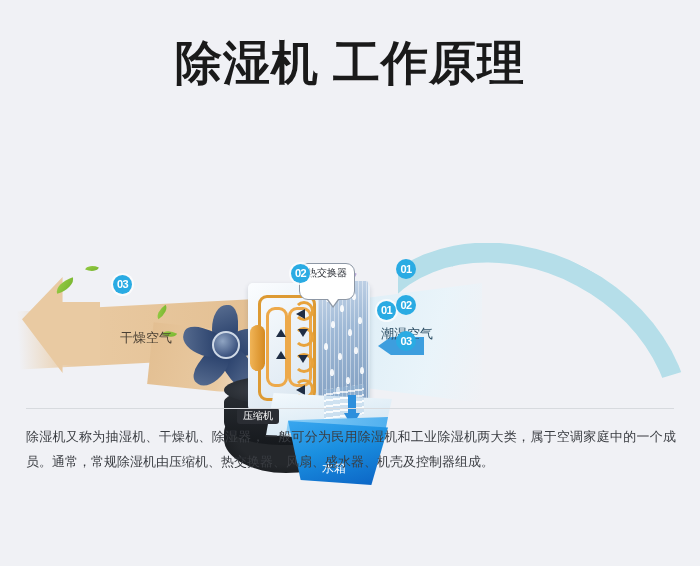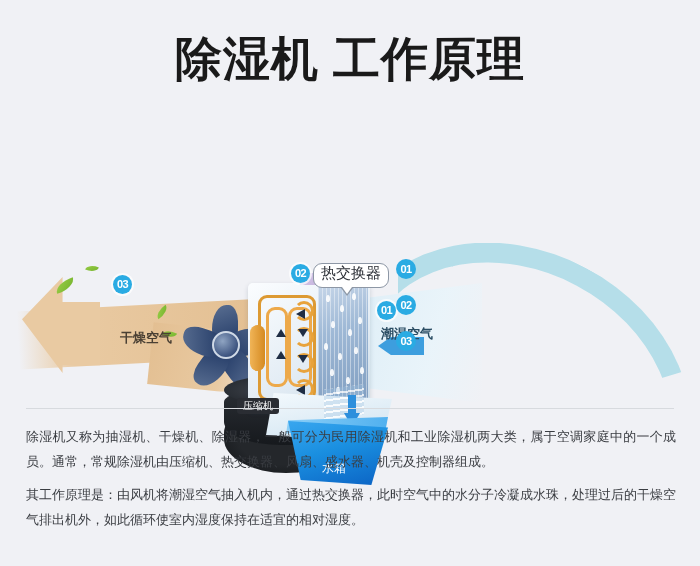--- a/index.html
+++ b/index.html
@@ -12,21 +12,20 @@
   .page{position:relative;width:700px;height:566px;}
 
   
   .title{
     position:absolute;left:0;top:34px;width:700px;
     text-align:center;
     font-size:47px;line-height:58px;
     font-weight:bold;color:#1a1a1a;
     letter-spacing:1px;
     white-space:nowrap;
-    font-family:Liberation Mono, monospace;
   }
   .title .t1{margin-right:14px;}
 
   
   .stage{position:absolute;left:0;top:115px;width:700px;height:290px;}
 
   
   .swoosh{
     position:absolute;left:398px;top:128px;width:300px;height:140px;
     overflow:hidden;pointer-events:none;
@@ -204,49 +203,49 @@
     border-top:14px solid #2d8fdc;
   }
   .vent{
     position:absolute;left:92px;top:112px;width:40px;height:30px;
     background:repeating-linear-gradient(0deg,rgba(255,255,255,.75) 0 2px,rgba(160,195,225,.35) 2px 6px);
     transform:skewY(-8deg);
   }
 
   
   .callout{
-    position:absolute;left:313px;top:148px;
-    padding:2px 7px 7px;
+    position:absolute;left:299px;top:148px;
+    padding:2px 7px 19px;
     background:#ffffff;border:1px solid #8d97a5;border-radius:9px;
-    font-size:15px;color:#2b2f36;white-space:nowrap;line-height:14px;
+    font-size:10px;color:#2b2f36;white-space:nowrap;line-height:14px;
   }
   .callout:after{
     content:"";position:absolute;left:28px;bottom:-7px;
     width:0;height:0;border-left:5px solid transparent;
     border-right:5px solid transparent;border-top:7px solid #ffffff;
   }
   .callout:before{
     content:"";position:absolute;left:27px;bottom:-9px;
     width:0;height:0;border-left:6px solid transparent;
     border-right:6px solid transparent;border-top:8px solid #8d97a5;
   }
 
   
   .dlabel{
-    position:absolute;font-size:11px;color:#2a2f36;white-space:nowrap;font-weight:bold;
+    position:absolute;font-size:11px;color:#2a2f36;white-space:nowrap;
   }
   .dry-label{left:120px;top:214px;font-size:13px;color:#4a4034;}
   .humid-label{left:381px;top:210px;font-size:13px;color:#2b4d63;}
 
   .chip{
     position:absolute;padding:2px 6px;border-radius:3px;
     background:#2a2d33;color:#fff;font-size:10px;white-space:nowrap;
     line-height:12px;
   }
-  .chip.comp{left:237px;top:283px;}
+  .chip.comp{left:237px;top:293px;}
   .tank-label{
     position:absolute;left:322px;top:345px;
     font-size:12px;color:#ffffff;white-space:nowrap;font-weight:normal;
   }
 
   
   .badge{
     position:absolute;width:19px;height:19px;border-radius:50%;
     background:#2aabe3;color:#fff;font-size:11px;font-weight:bold;
     text-align:center;line-height:19px;letter-spacing:-.5px;
@@ -390,15 +389,14 @@
     <div class="bline">
       <span class="bnum">02</span>
     </div>
     <div class="bline">
       <span class="bnum">03</span>
     </div>
   </div>
 
   <div class="rule"></div>
   <div class="para p1">除湿机又称为抽湿机、干燥机、除湿器，一般可分为民用除湿机和工业除湿机两大类，属于空调家庭中的一个成员。通常，常规除湿机由压缩机、热交换器、风扇、盛水器、机壳及控制器组成。</div>
-  <div class="para p2">其工作原理是：由风机将潮湿空气抽入机内，通过热交换器，此时空气中的水分子冷凝成水珠，处理过后的干燥空气排出机外，如此循环使室内湿度保持在适宜的相对湿度。</div>
 
 </div>
 
 </body></html>

